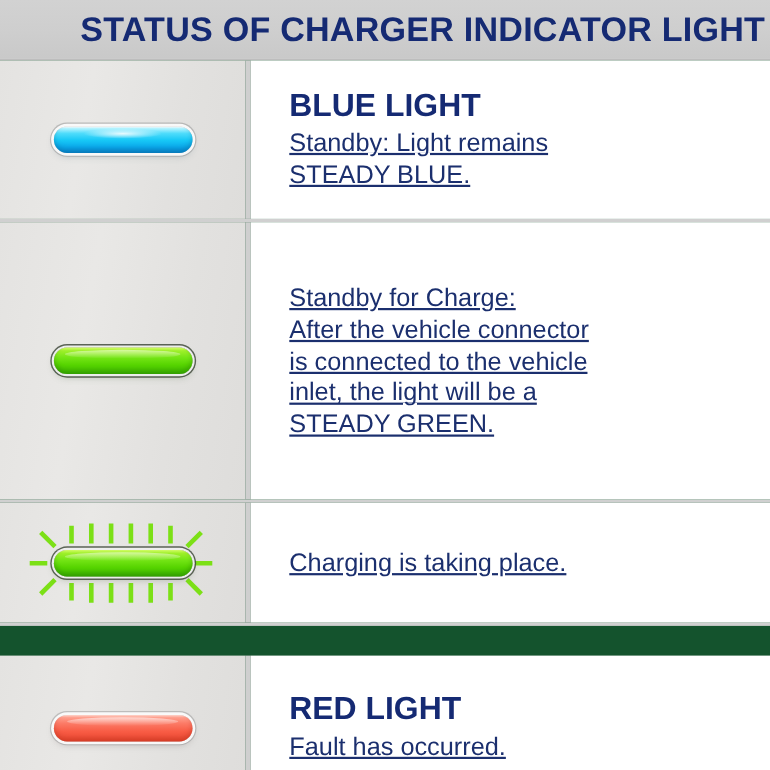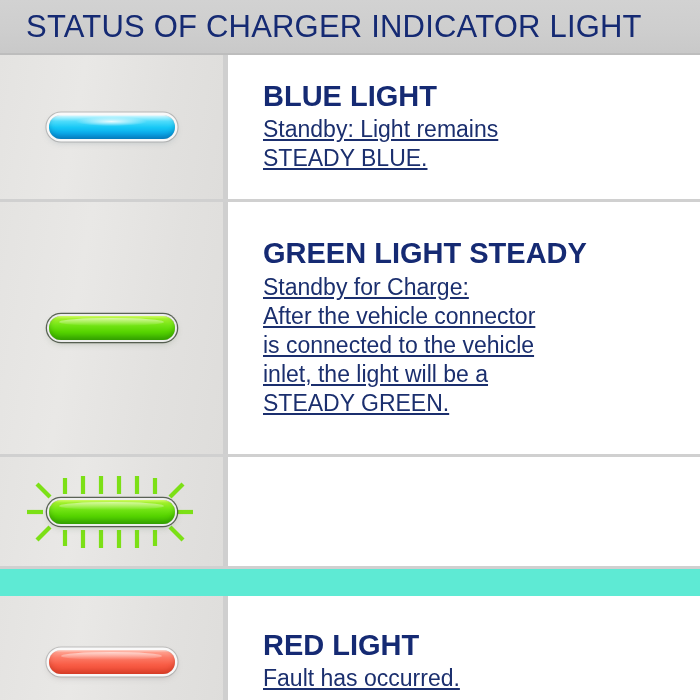--- a/index.html
+++ b/index.html
@@ -27,32 +27,33 @@
     height: 55px;
     background: linear-gradient(180deg, #d2d2d2 0%, #cecece 55%, #c9c9c9 100%);
     border-bottom: 2px solid #bdbdbd;
     box-sizing: border-box;
     display: flex;
     align-items: center;
   }
   .header-title {
     color: #152a73;
     font-size: 31px;
-    font-weight: normal;
+    font-weight: bold;
     letter-spacing: 0.2px;
     padding-left: 26px;
     white-space: nowrap;
     line-height: 1;
+    margin-left: 47px;
   }
 
   
   .rows {
     position: relative;
     height: 645px;
-    background: #5eead4;
+    background: #14532d;
   }
 
   .row {
     position: relative;
     display: flex;
     width: 100%;
     box-sizing: border-box;
     border-bottom: 3px solid #d0d0d0;
   }
   .row:last-child {
@@ -241,21 +242,20 @@
       </div>
     </div>
 
     <div class="row row-r2">
       <div class="icon-cell">
         <div class="led-wrap">
           <div class="led led-green"></div>
         </div>
       </div>
       <div class="text-cell">
-        <div class="row-title">GREEN LIGHT STEADY</div>
         <div class="row-desc">Standby for Charge:
 After the vehicle connector
 is connected to the vehicle
 inlet, the light will be a
 STEADY GREEN.</div>
       </div>
     </div>
 
     <div class="row row-r3">
       <div class="icon-cell">
@@ -281,20 +281,21 @@
 
             <line x1="20" y1="18" x2="33" y2="31"></line>
             <line x1="20" y1="74" x2="33" y2="61"></line>
             <line x1="166" y1="18" x2="153" y2="31"></line>
             <line x1="166" y1="74" x2="153" y2="61"></line>
           </svg>
           <div class="led led-green"></div>
         </div>
       </div>
       <div class="text-cell">
+        <div class="row-desc">Charging is taking place.</div>
       </div>
     </div>
 
     <div class="row row-r4">
       <div class="icon-cell">
         <div class="led-wrap">
           <div class="led led-red"></div>
         </div>
       </div>
       <div class="text-cell">

